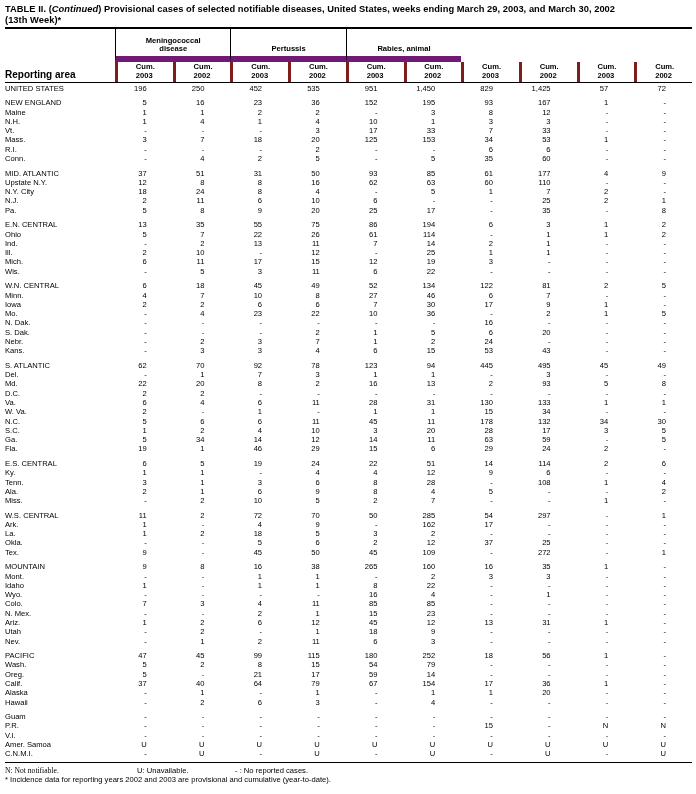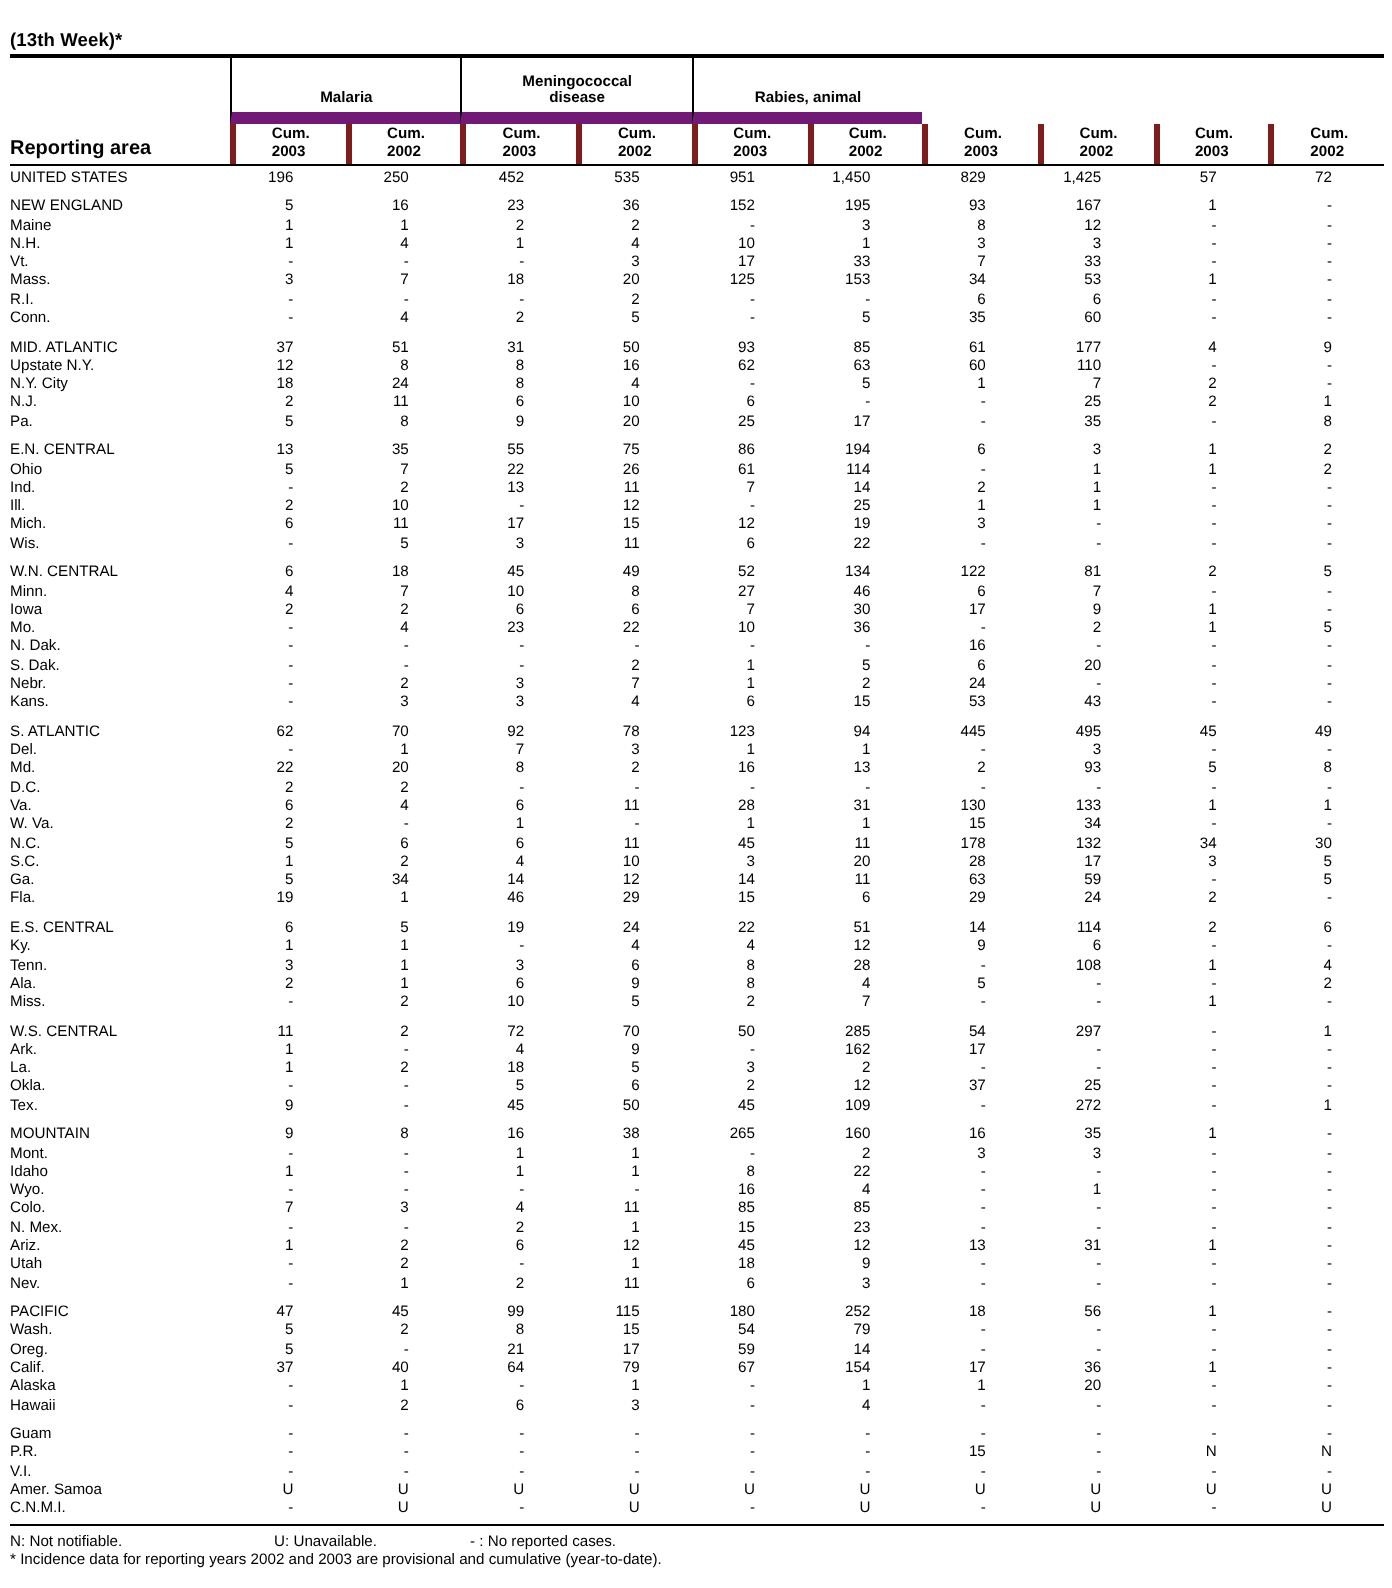--- a/index.html
+++ b/index.html
@@ -51,41 +51,41 @@
   .row {
     display: grid; grid-template-columns: 110px repeat(10, 1fr);
     height: 9.3px; line-height: 9.3px; font-size: 7.6px;
   }
   .row.gap { margin-top: 5.2px; }
   .row .area { text-align: left; white-space: nowrap; overflow: hidden; }
   .row .val { text-align: right; padding-right: 26px; white-space: nowrap; }
 
   
   .fn1 { margin-top: 3px; font-size: 7.6px; line-height: 9.5px; display: flex; }
-  .fn1 .fn-n { width: 92px; }
+  .fn1 .fn-n { width: 92px; font-family: Liberation Serif, serif; }
   .fn1 .fn-u { width: 98px; padding-left: 40px; }
   .fn2 { font-size: 7.6px; line-height: 9.5px; }
 </style>
 </head>
 <body>
 
 <div class="page">
 
   <div class="title">
-    <br>
+    <span><span>TABLE II. (</span><i>Continued</i><span>) Provisional cases of selected notifiable diseases, United States, weeks ending March 29, 2003, and March 30, 2002</span></span><br>
     <span>(13th Week)*</span>
   </div>
 
   <div class="tbl">
 
     <div class="hdrA">
       <div class="spacer"></div>
-      <div class="grp">Malaria</div>
       <div class="grp">Meningococcal
 disease</div>
+      <div class="grp">Pertussis</div>
       <div class="grp">Rabies, animal</div>
     </div>
 
     <div class="hdrB">
       <div class="ra">Reporting area</div>
 
     <div class="cum">Cum.
 2003</div>
         <div class="cum">Cum.
 2002</div>

